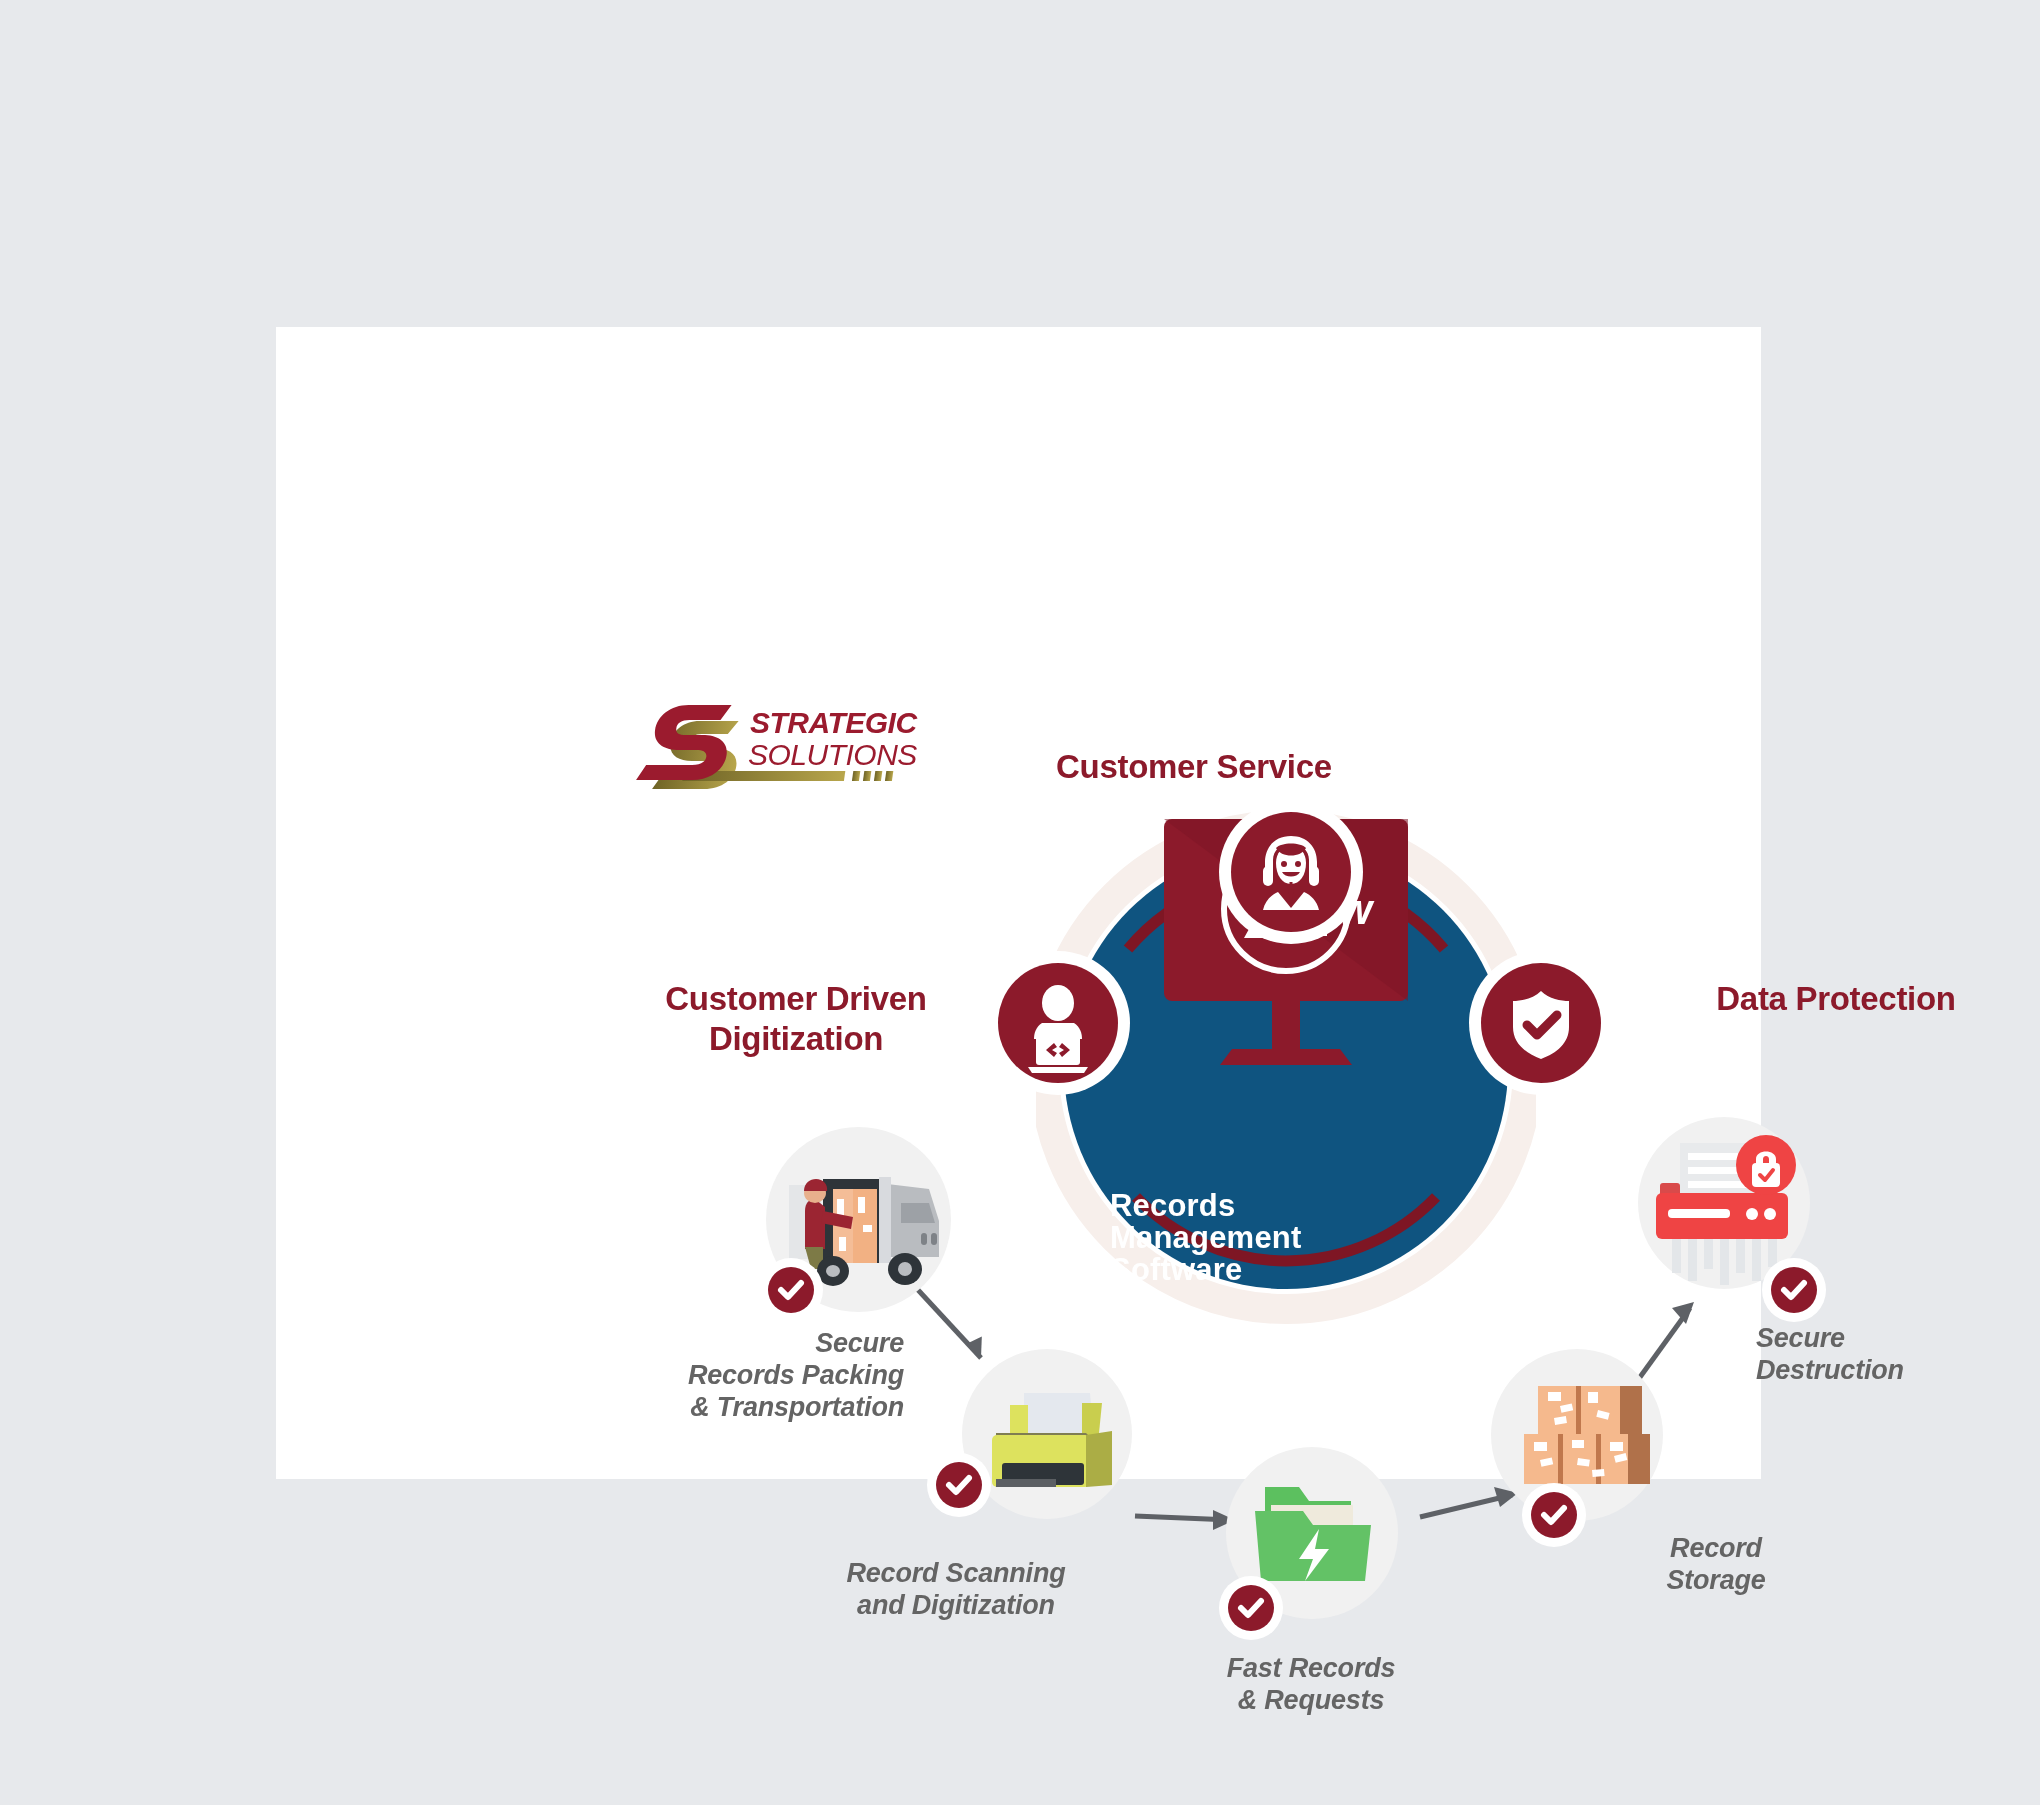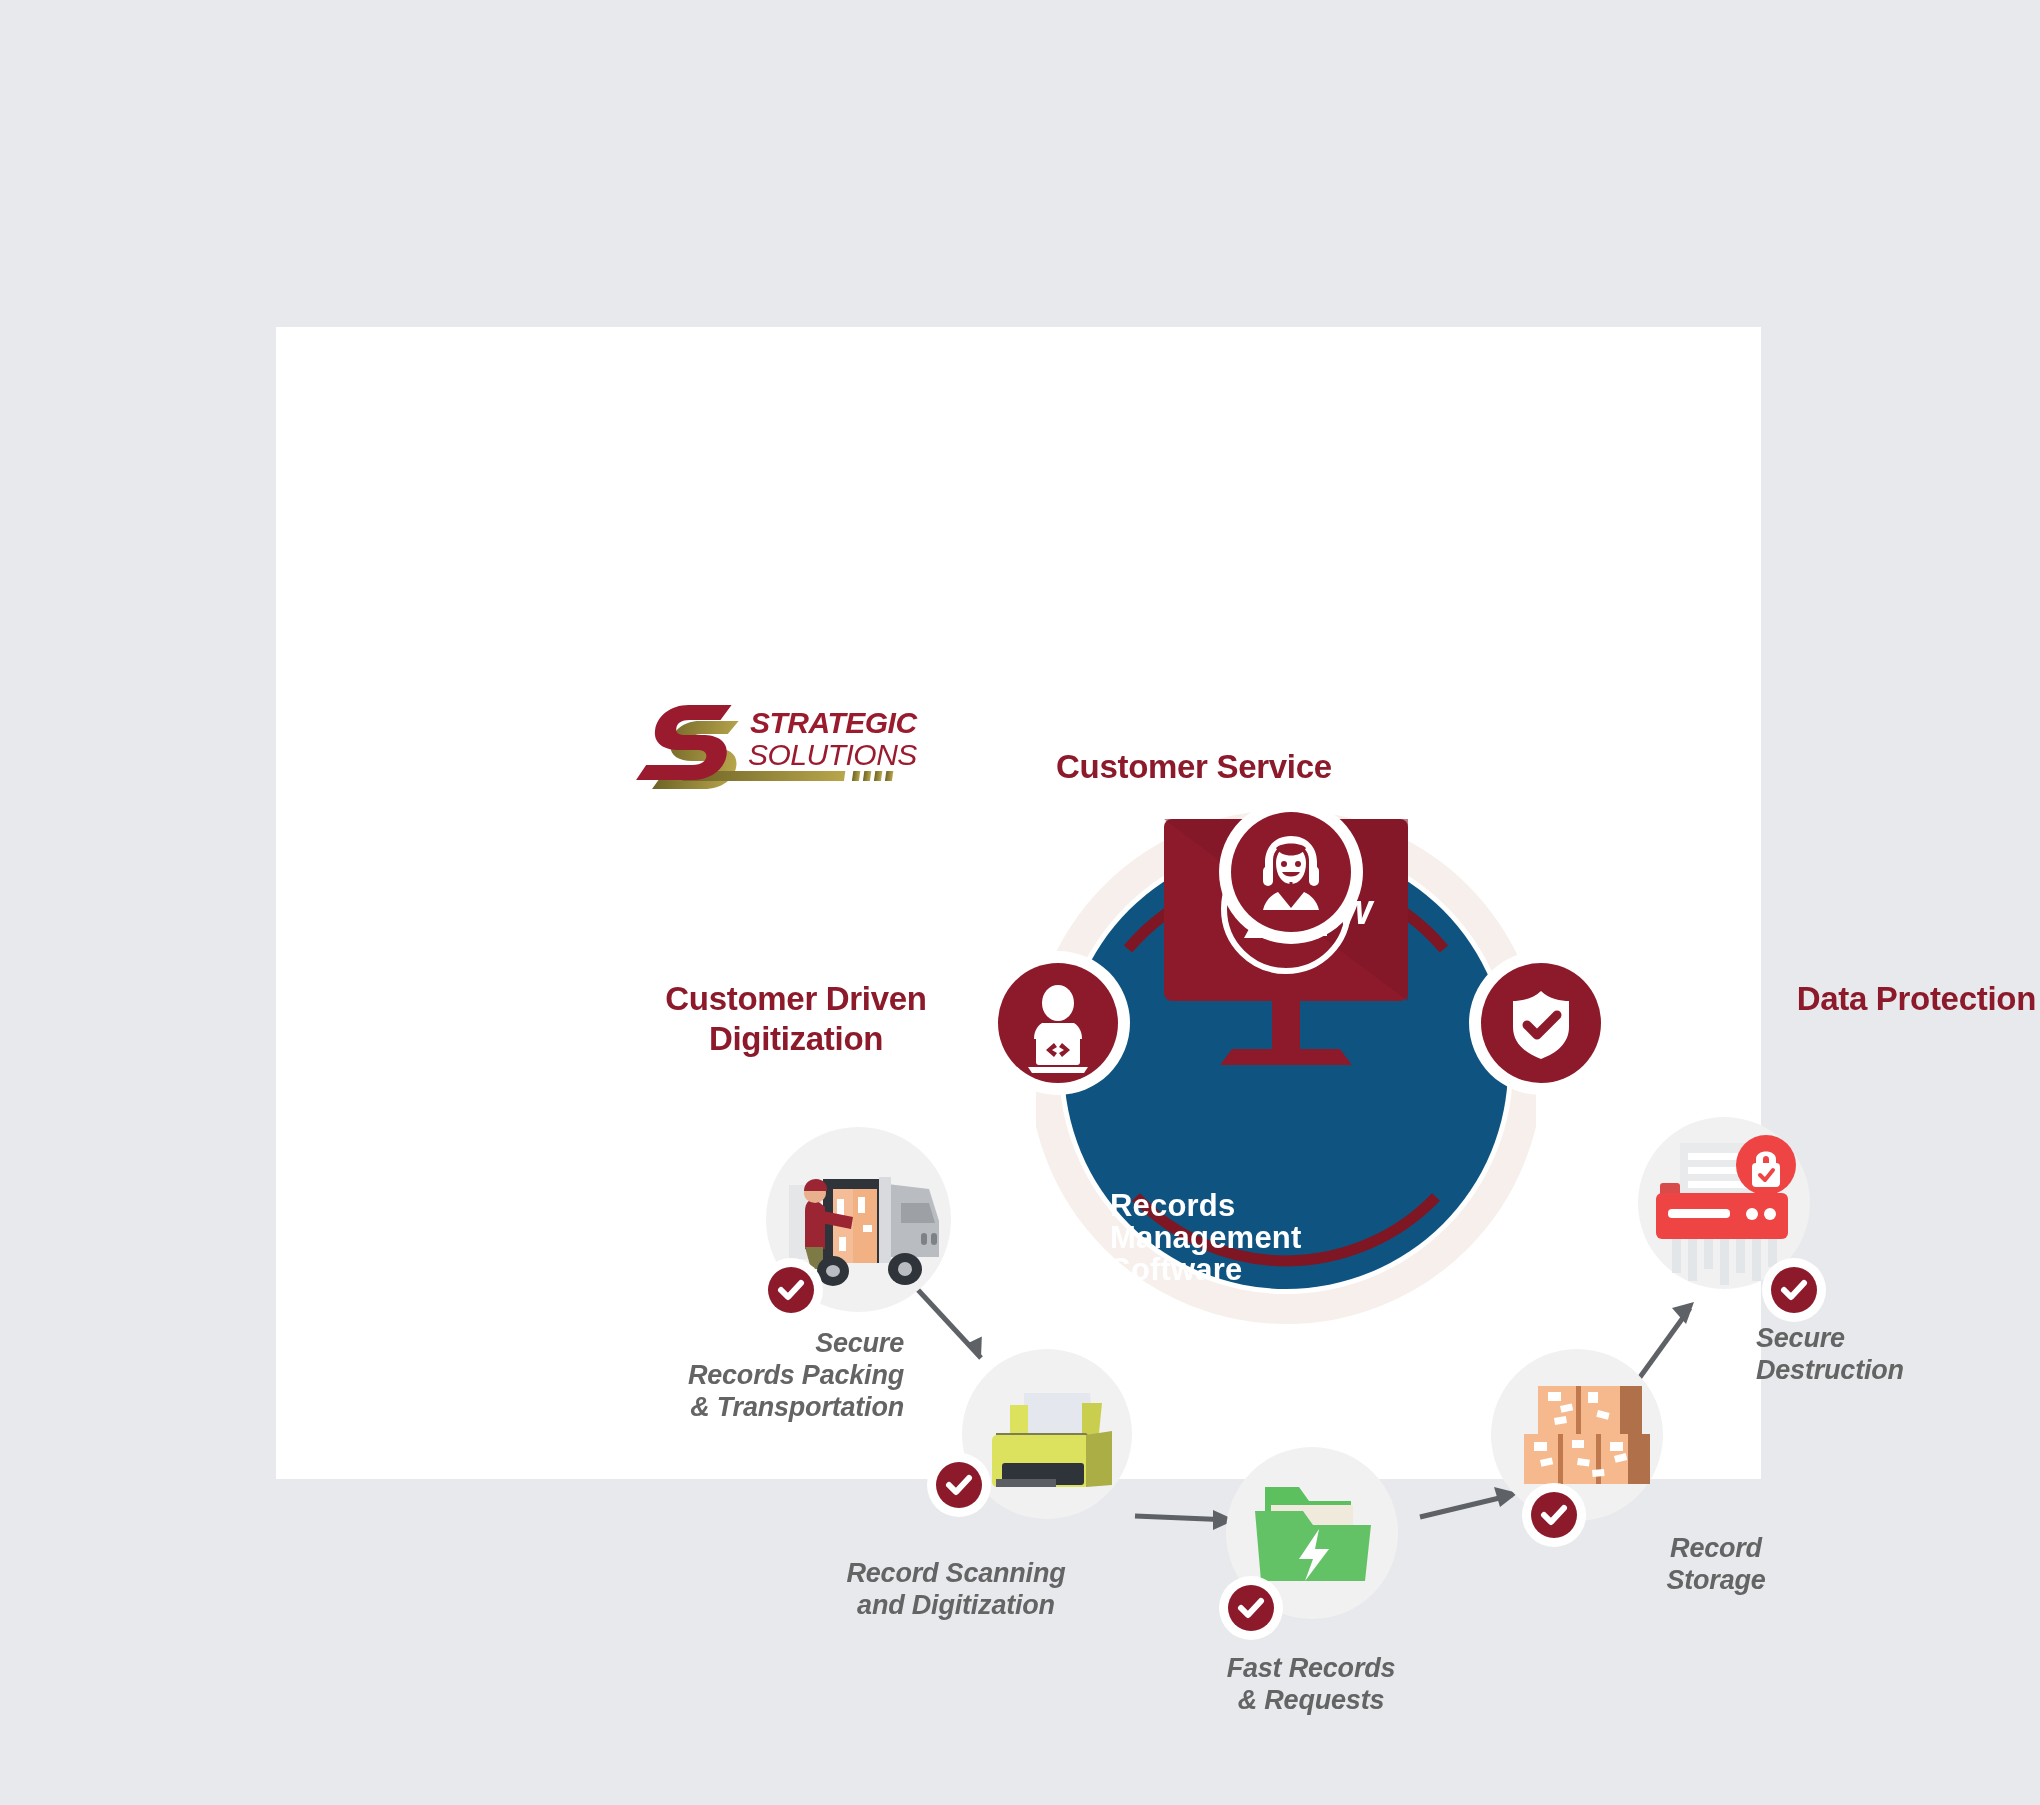--- a/index.html
+++ b/index.html
@@ -63,21 +63,21 @@
   #h-customer-service {
     left: 780px; top: 420px; width: 440px;
     text-align: left;
   }
   #h-customer-driven {
     left: 330px; top: 652px; width: 380px;
     text-align: center;
   }
   #h-data-protection {
     left: 1360px; top: 652px; width: 400px;
-    text-align: right;
+    text-align: center;
   }
 
   
   #hub { position: absolute; left: 760px; top: 470px; width: 500px; height: 540px; }
   #hub svg { display:block; }
 
   #hub-label {
     position: absolute;
     left: 834px;
     top: 863px;

